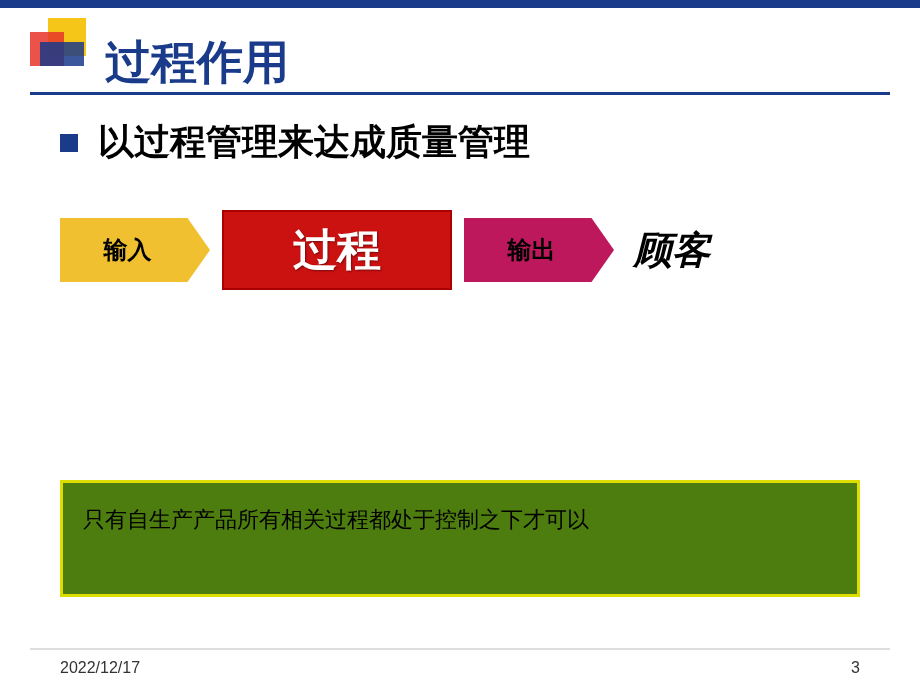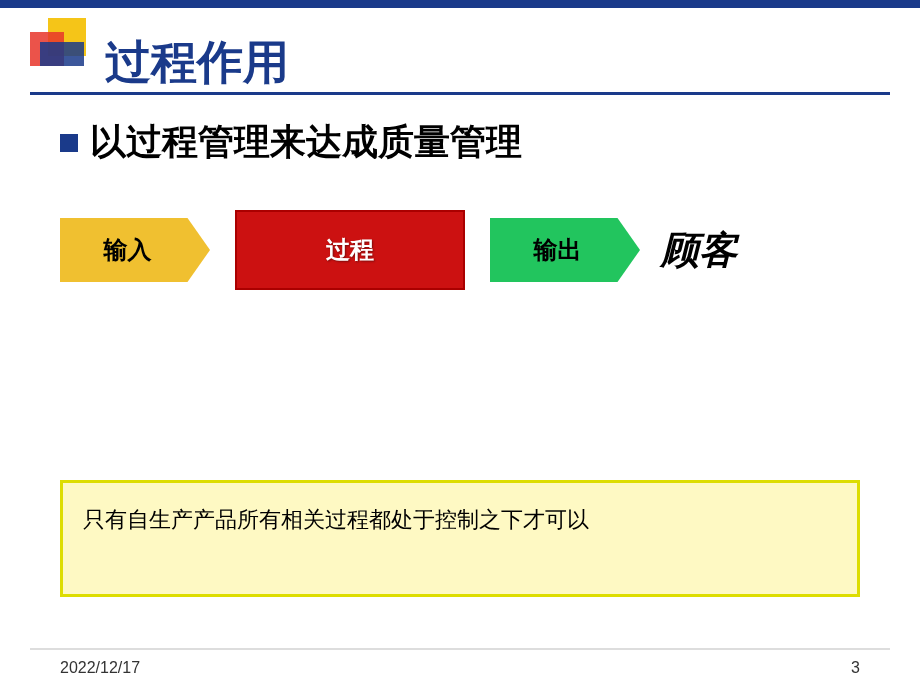--- a/index.html
+++ b/index.html
@@ -82,21 +82,21 @@
       font-family: 'SimHei', 'Microsoft YaHei', sans-serif;
     }
 
     
     .bullet-section {
       position: absolute;
       top: 118px;
       left: 60px;
       display: flex;
       align-items: center;
-      gap: 12px;
+      gap: 20px;
     }
 
     .bullet-square {
       width: 18px;
       height: 18px;
       background: #1a3a8a;
       flex-shrink: 0;
     }
 
     .bullet-text {
@@ -108,21 +108,21 @@
 
     
     .flow-diagram {
       position: absolute;
       top: 210px;
       left: 60px;
       right: 60px;
       display: flex;
       align-items: center;
       justify-content: flex-start;
-      gap: 17px;
+      gap: 4px;
     }
 
     
     .arrow-shape {
       display: flex;
       align-items: center;
       justify-content: center;
       position: relative;
     }
 
@@ -133,21 +133,21 @@
       clip-path: polygon(0% 0%, 85% 0%, 100% 50%, 85% 100%, 0% 100%);
       display: flex;
       align-items: center;
       justify-content: center;
       padding-right: 15px;
     }
 
     .arrow-yellow-right {
       width: 150px;
       height: 64px;
-      background: #22c55e;
+      background: #be185d;
       clip-path: polygon(0% 0%, 85% 0%, 100% 50%, 85% 100%, 0% 100%);
       display: flex;
       align-items: center;
       justify-content: center;
       padding-right: 15px;
     }
 
     .arrow-text {
       font-size: 24px;
       font-weight: bold;
@@ -162,46 +162,46 @@
       background: #cc1111;
       border: 2px solid #aa0000;
       display: flex;
       align-items: center;
       justify-content: center;
       margin: 0 8px;
       flex-shrink: 0;
     }
 
     .process-text {
-      font-size: 24px;
+      font-size: 44px;
       font-weight: bold;
       color: #fff;
       font-family: 'SimHei', 'Microsoft YaHei', sans-serif;
       text-shadow: 1px 1px 2px rgba(0,0,0,0.4);
     }
 
     
     .customer-text {
       font-size: 38px;
       font-weight: bold;
       color: #000;
       font-family: 'KaiTi', 'STKaiti', 'SimKai', serif;
-      margin-left: 4px;
+      margin-left: 16px;
       font-style: italic;
     }
 
     
     .text-box {
       position: absolute;
       top: 480px;
       left: 60px;
       right: 60px;
       border: 3px solid #dddd00;
       padding: 18px 20px;
-      background: #fef9c3;
+      background: #4d7c0f;
     }
 
     .text-box-content {
       font-size: 22px;
       color: #000;
       line-height: 1.7;
       font-family: 'SimHei', 'Microsoft YaHei', sans-serif;
     }
 
     

